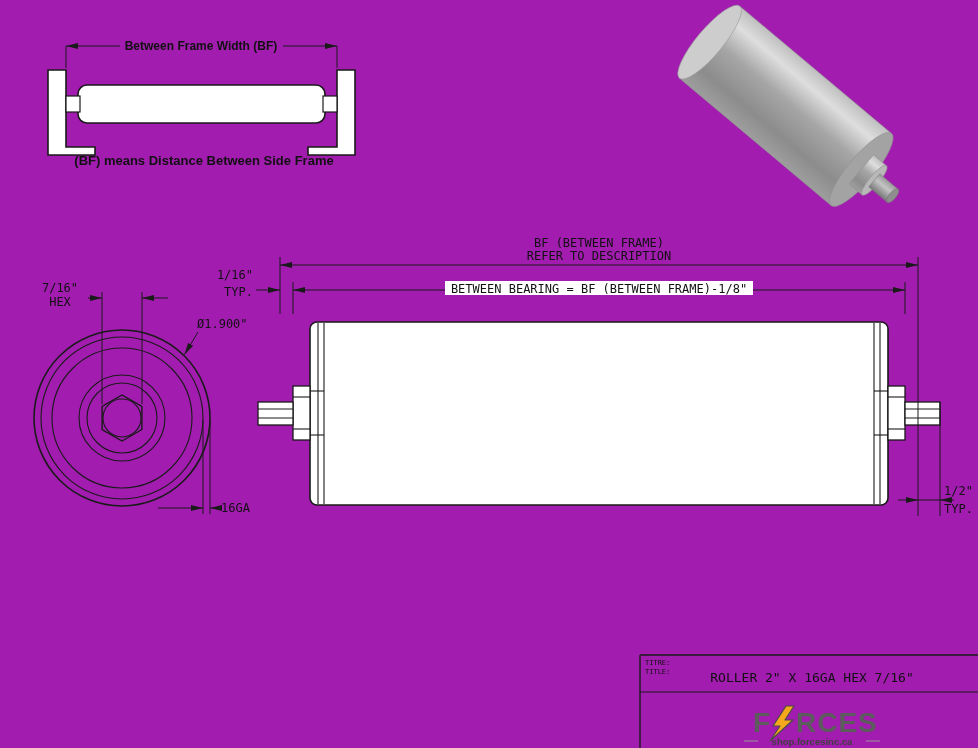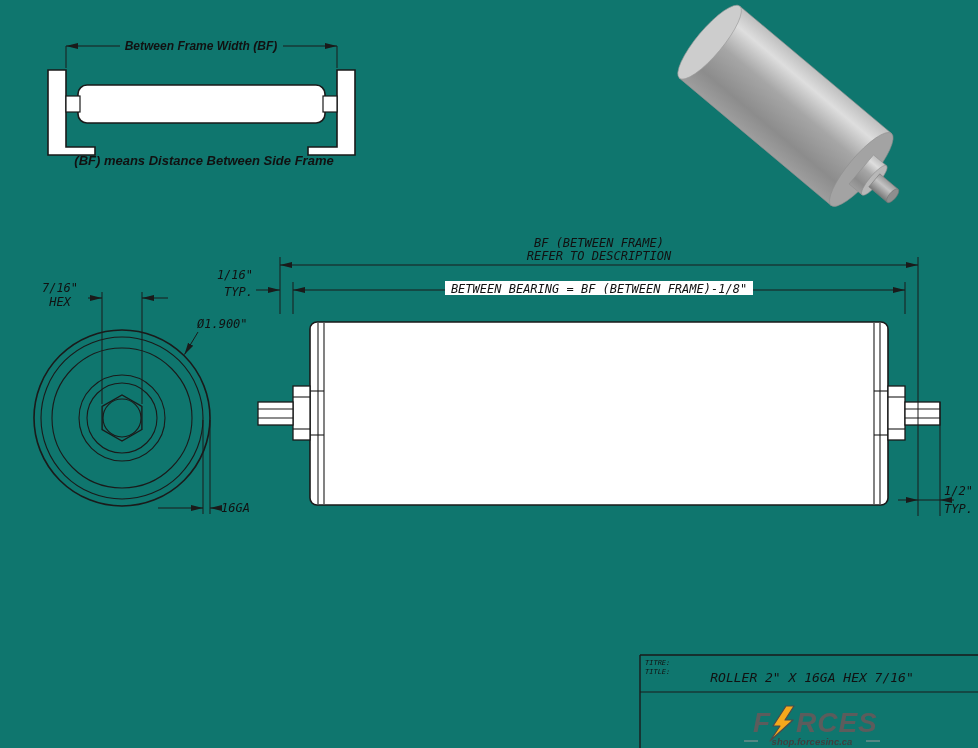--- a/index.html
+++ b/index.html
@@ -1,16 +1,16 @@
 <!DOCTYPE html>
 <html><head>
 <meta charset="utf-8">
 <style>
   html,body{margin:0;padding:0;background:#ffffff;}
-  .canvas{position:relative;width:978px;height:748px;background:#0f766e;overflow:hidden;font-style:italic;}
+  .canvas{position:relative;width:978px;height:748px;background:#a21caf;overflow:hidden;}
   svg{display:block;}
   
   .obj{stroke:#1a1a1a;stroke-width:1.6;fill:none;stroke-linejoin:miter;}
   .objf{stroke:#1a1a1a;stroke-width:1.6;fill:#ffffff;}
   .thin{stroke:#1a1a1a;stroke-width:1.1;fill:none;}
   .dim{stroke:#1a1a1a;stroke-width:1;fill:none;}
   .mask{fill:#ffffff;stroke:none;}
   
   text.mono{font-family:"DejaVu Sans Mono",monospace;font-size:12px;fill:#111;}
   text.mono-sm{font-family:"DejaVu Sans Mono",monospace;font-size:7px;fill:#111;}

